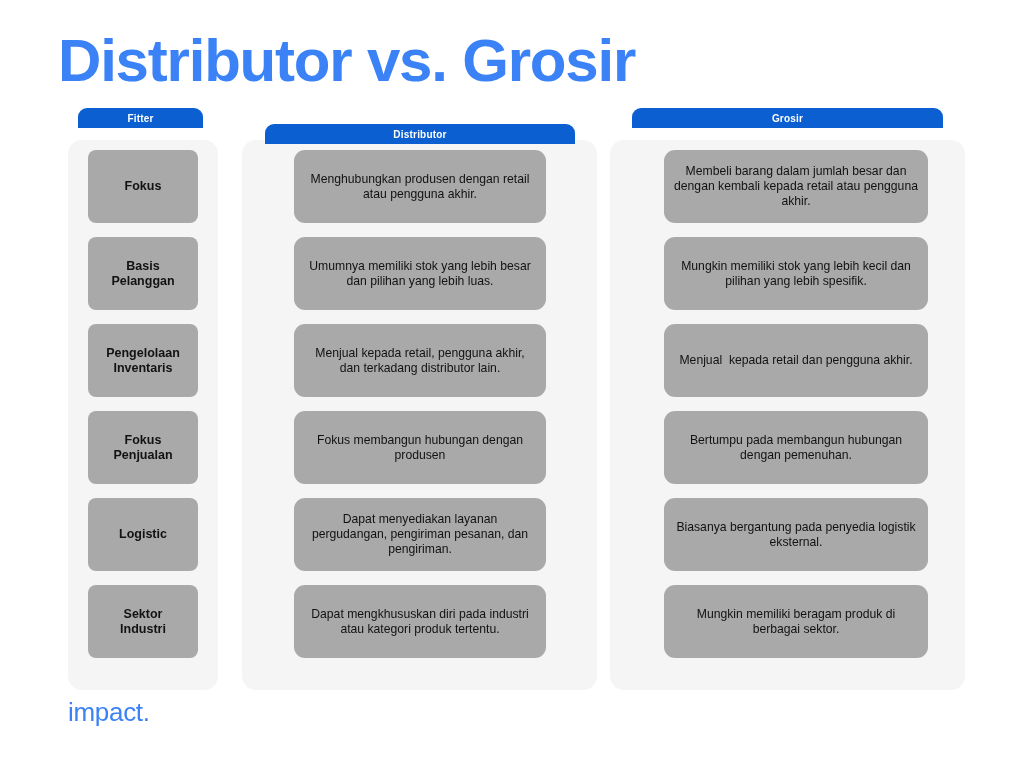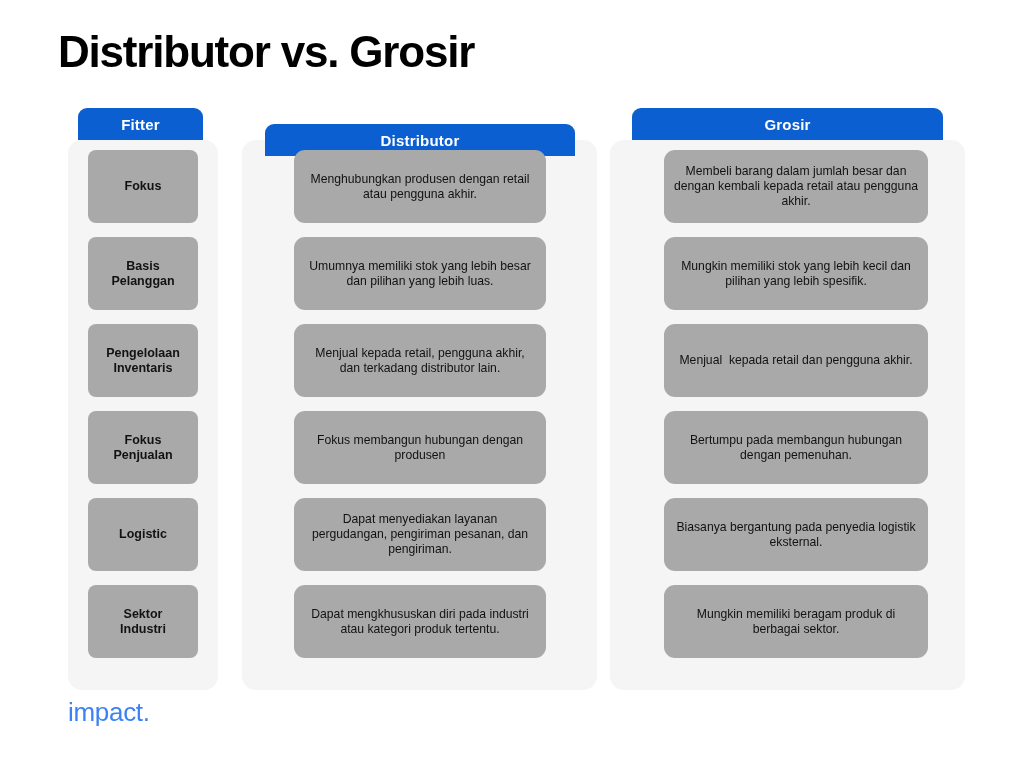--- a/index.html
+++ b/index.html
@@ -13,23 +13,23 @@
     font-family: "Liberation Sans", sans-serif;
     overflow: hidden;
     position: relative;
   }
 
   
   .page-title {
     position: absolute;
     left: 58px;
     top: 28px;
-    font-size: 44px;
+    font-size: 60px;
     font-weight: bold;
-    color: #000000;
+    color: #3b82f6;
     letter-spacing: -1.2px;
     line-height: 1.1;
     white-space: nowrap;
   }
 
   
   .board {
     position: absolute;
     left: 0;
     top: 108px;
@@ -41,25 +41,25 @@
     position: absolute;
     top: 0;
   }
   .column.col-0 { left: 68px;  width: 150px; }
   .column.col-1 { left: 242px; width: 355px; }
   .column.col-2 { left: 610px; width: 355px; }
 
   .col-header {
     position: absolute;
     top: 0;
-    height: 32px;
+    height: 20px;
     background: #0b5fd0;
     border-radius: 9px 9px 0 0;
     color: #ffffff;
-    font-size: 15px;
+    font-size: 10px;
     font-weight: bold;
     display: flex;
     align-items: center;
     justify-content: center;
     letter-spacing: 0.2px;
     z-index: 2;
   }
   .col-0 .col-header { left: 10px;  right: 15px; }
   .col-1 .col-header { left: 23px;  right: 22px; margin-top: 16px; }
   .col-2 .col-header { left: 22px;  right: 22px; }

